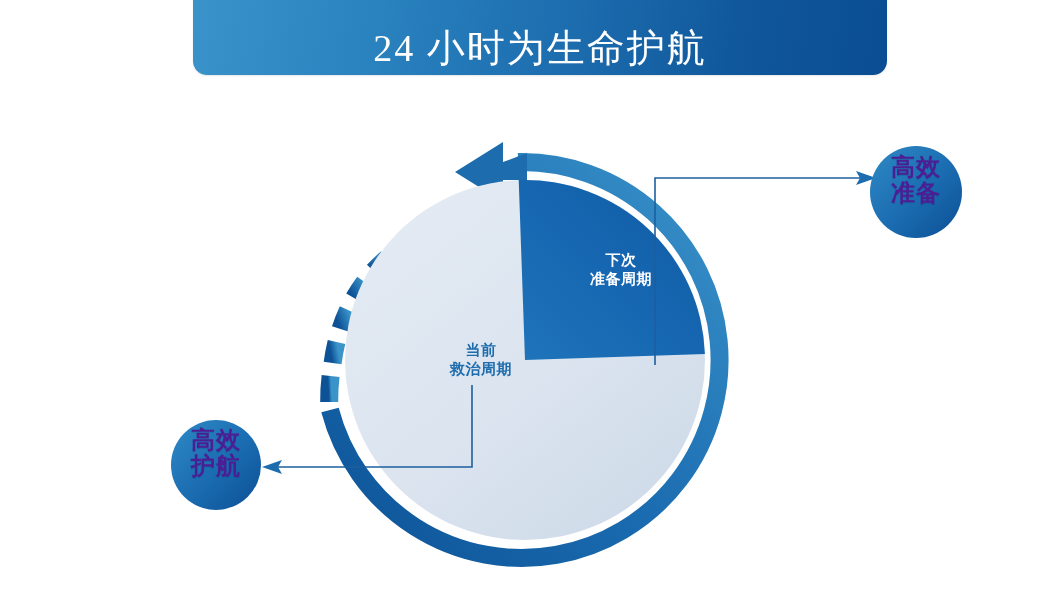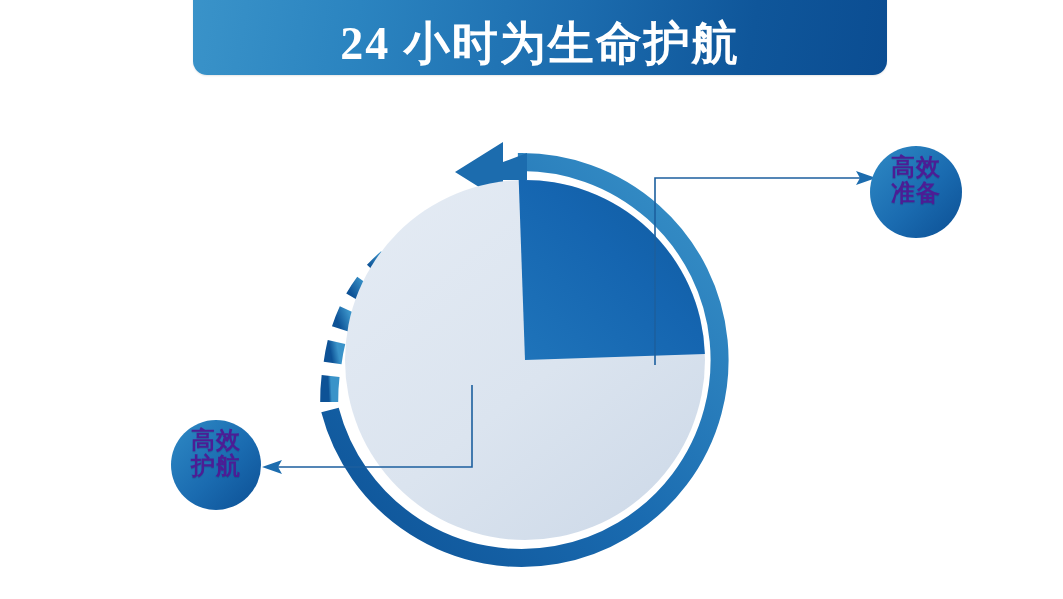--- a/index.html
+++ b/index.html
@@ -27,22 +27,22 @@
     box-shadow: 0 1px 2px rgba(0,0,0,0.10);
     display: flex;
     align-items: flex-end;
     justify-content: center;
     box-sizing: border-box;
     padding-bottom: 8px;
   }
   #title-text {
     color: #ffffff;
     font-family: "Liberation Serif", "DejaVu Serif", serif;
-    font-weight: bold;
-    font-size: 46px;
+    font-weight: normal;
+    font-size: 38px;
     letter-spacing: 2px;
     line-height: 1;
     white-space: nowrap;
   }
 
   
   #diagram-area {
     position: absolute;
     left: 0;
     top: 80px;
@@ -190,21 +190,25 @@
 
     <g fill="none" stroke="#1c5f9e" stroke-width="1.6">
       <path d="M 472 305 L 472 387 L 278 387"></path>
     </g>
     <path d="M 262 387 L 282 380 L 278 387 L 282 394 Z" fill="#1c6cae"></path>
 
     <circle cx="916" cy="112" r="46" fill="url(#gradBadgeR)"></circle>
     <circle cx="216" cy="385" r="45" fill="url(#gradBadgeL)"></circle>
   </svg>
 
-
+  <div class="chart-label" id="wedge-label">下次
+准备周期</div>
+
+  <div class="chart-label" id="disc-label">当前
+救治周期</div>
 
   <div class="badge-label" id="badge-right-label">高效
 准备</div>
 
   <div class="badge-label" id="badge-left-label">高效
 护航</div>
 
 </div>
 
 </body></html>

